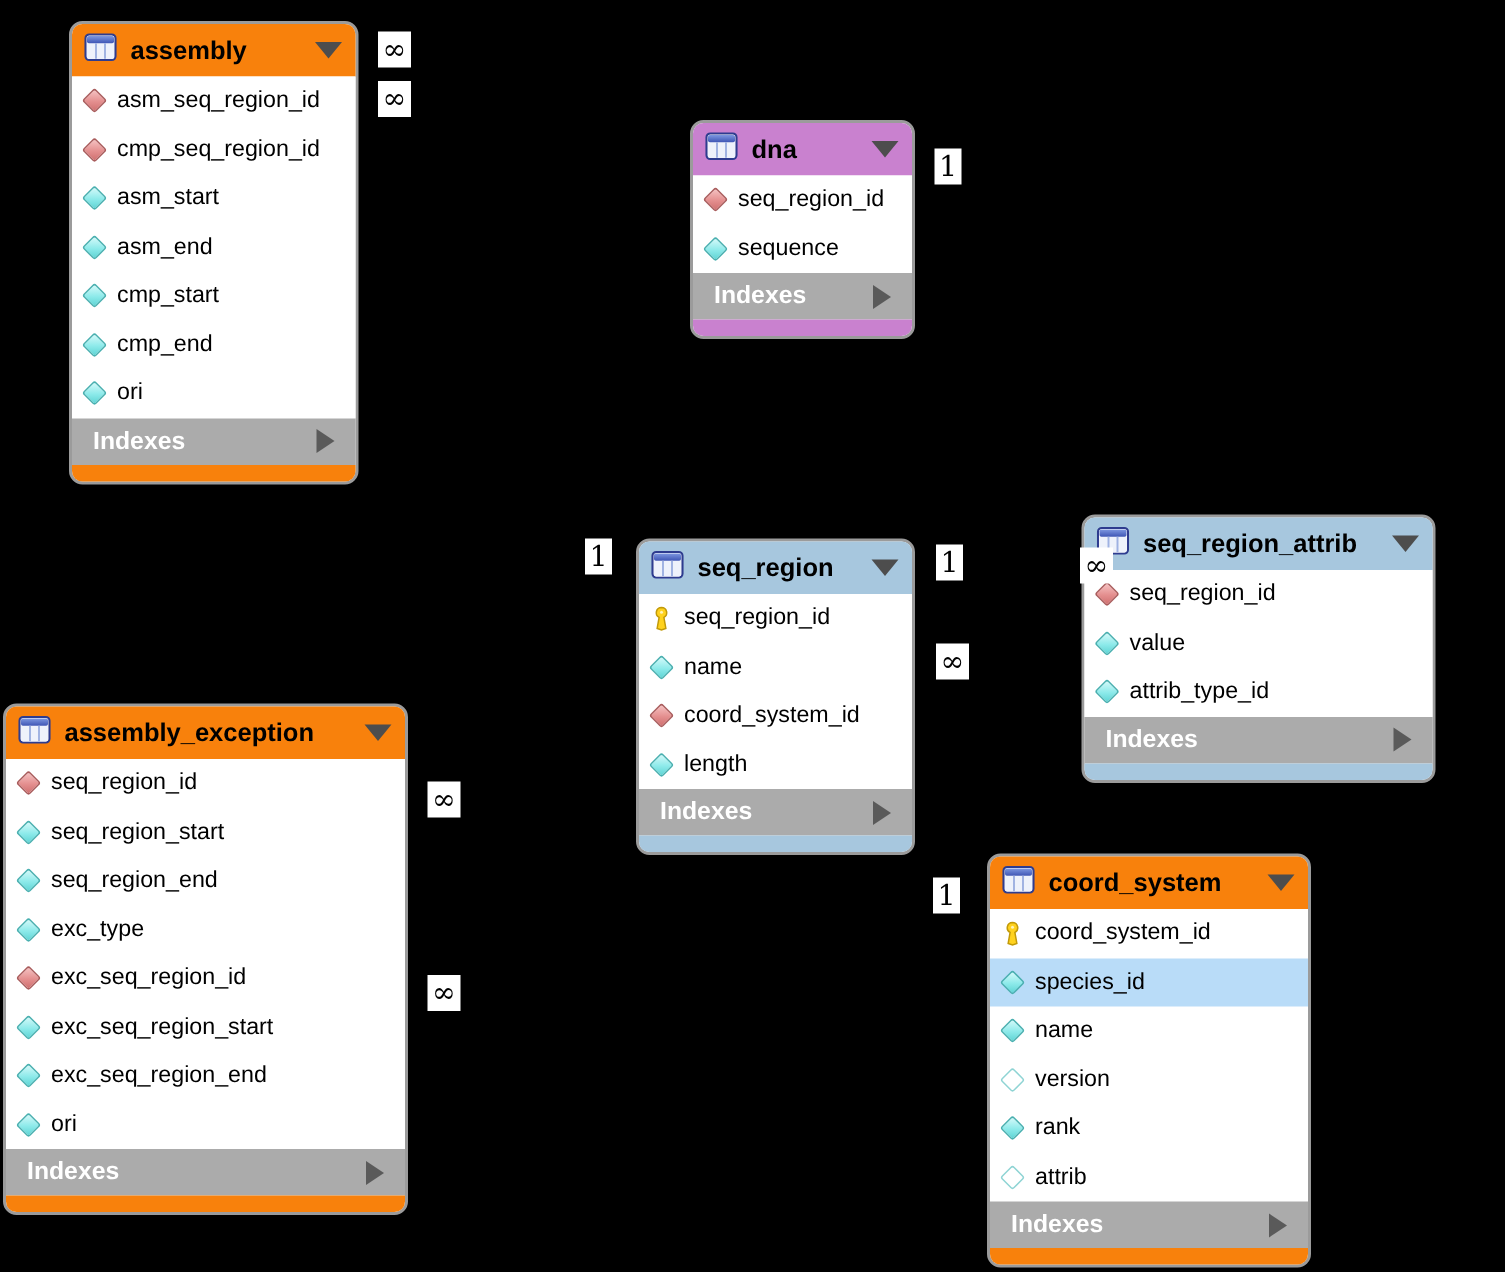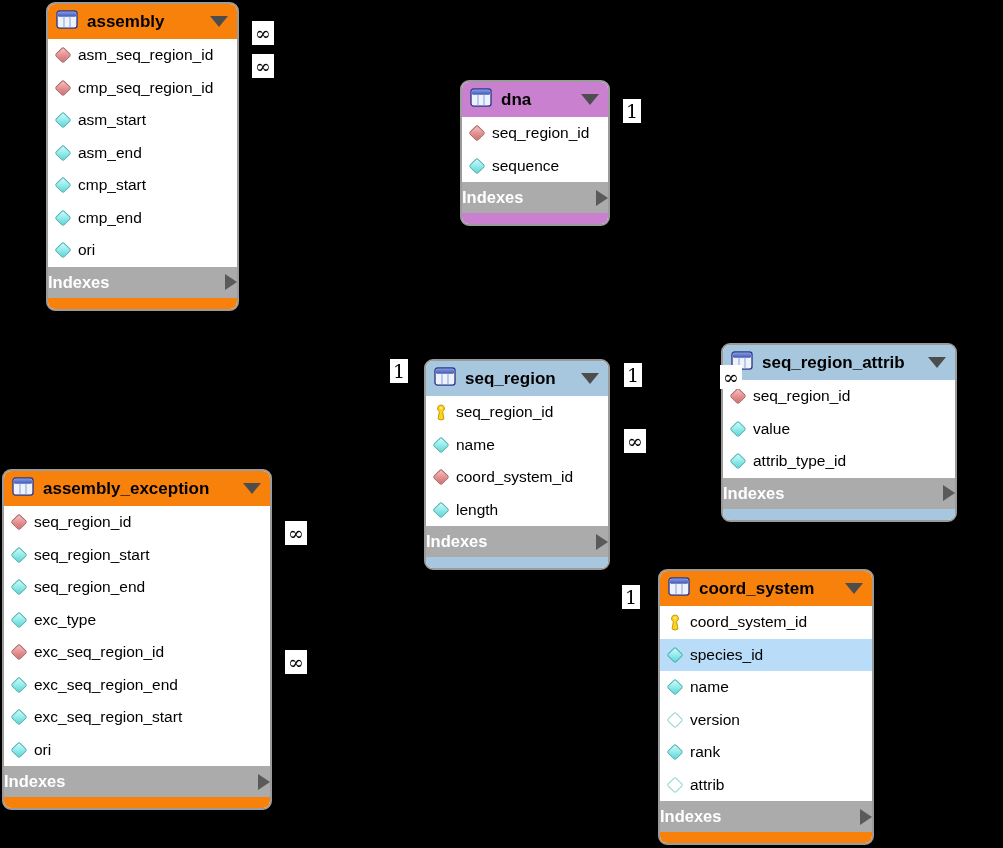--- a/index.html
+++ b/index.html
@@ -66,21 +66,21 @@
   .col-name{
     font-size:15.5px;
     color:#000;
     white-space:nowrap;
   }
   .indexes{
     height:31px;
     background:#ababab;
     display:flex;
     align-items:center;
-    padding:0 0;
+    padding:0 14px;
     text-align:center;
   }
   .indexes-label{
     color:#fff;
     font-weight:bold;
     font-size:16.5px;
   }
   .expand-arrow{
     margin-left:auto;
     width:0;height:0;
@@ -101,21 +101,21 @@
     line-height:24px;
     padding:0 3px;
     min-width:11px;
     text-align:center;
   }
 </style>
 </head>
 <body>
 
 <div id="diagram" style="background: rgb(0, 0, 0);">
-    <div class="table" style="left: 46px; top: 2px; width: 193px;">
+    <div class="table" style="left: 46px; top: 14px; width: 193px;">
     <div class="header" style="background: rgb(248, 129, 12);">
       <span class="table-icon">
         <svg width="22" height="19" viewBox="0 0 22 19">
           <defs>
             <linearGradient id="tg" x1="0" y1="0" x2="0" y2="1">
               <stop offset="0" stop-color="#7d97e0"></stop>
               <stop offset="1" stop-color="#3f56b5"></stop>
             </linearGradient>
           </defs>
           <rect x="1" y="1" width="20" height="17" rx="2.5" fill="#ffffff" stroke="#2e3c8f" stroke-width="1.4"></rect>
@@ -367,27 +367,27 @@
         <div class="row">
     <span class="col-icon icon-fk">
             <span class="d diamond"></span>
           </span>
     <span class="col-name">exc_seq_region_id</span>
   </div>
         <div class="row">
     <span class="col-icon icon-col">
             <span class="d diamond"></span>
           </span>
+    <span class="col-name">exc_seq_region_start</span>
+  </div>
+        <div class="row">
+    <span class="col-icon icon-col">
+            <span class="d diamond"></span>
+          </span>
     <span class="col-name">exc_seq_region_end</span>
-  </div>
-        <div class="row">
-    <span class="col-icon icon-col">
-            <span class="d diamond"></span>
-          </span>
-    <span class="col-name">exc_seq_region_start</span>
   </div>
         <div class="row">
     <span class="col-icon icon-col">
             <span class="d diamond"></span>
           </span>
     <span class="col-name">ori</span>
   </div>
       </div>
     <div class="indexes" style="background: rgb(171, 171, 171);">
       <span class="indexes-label">Indexes</span>

